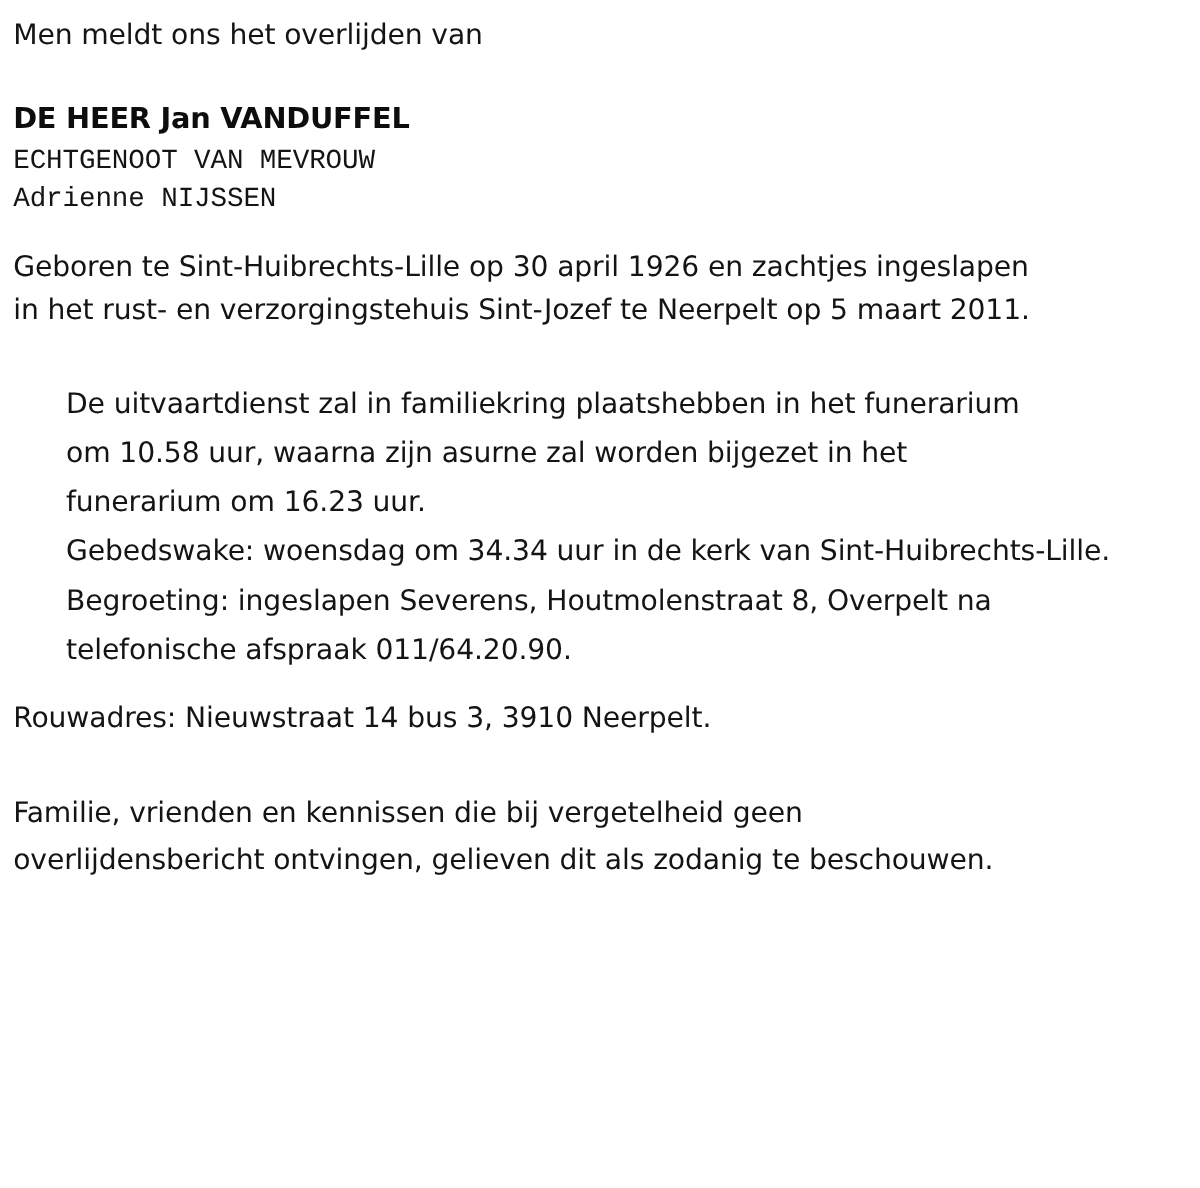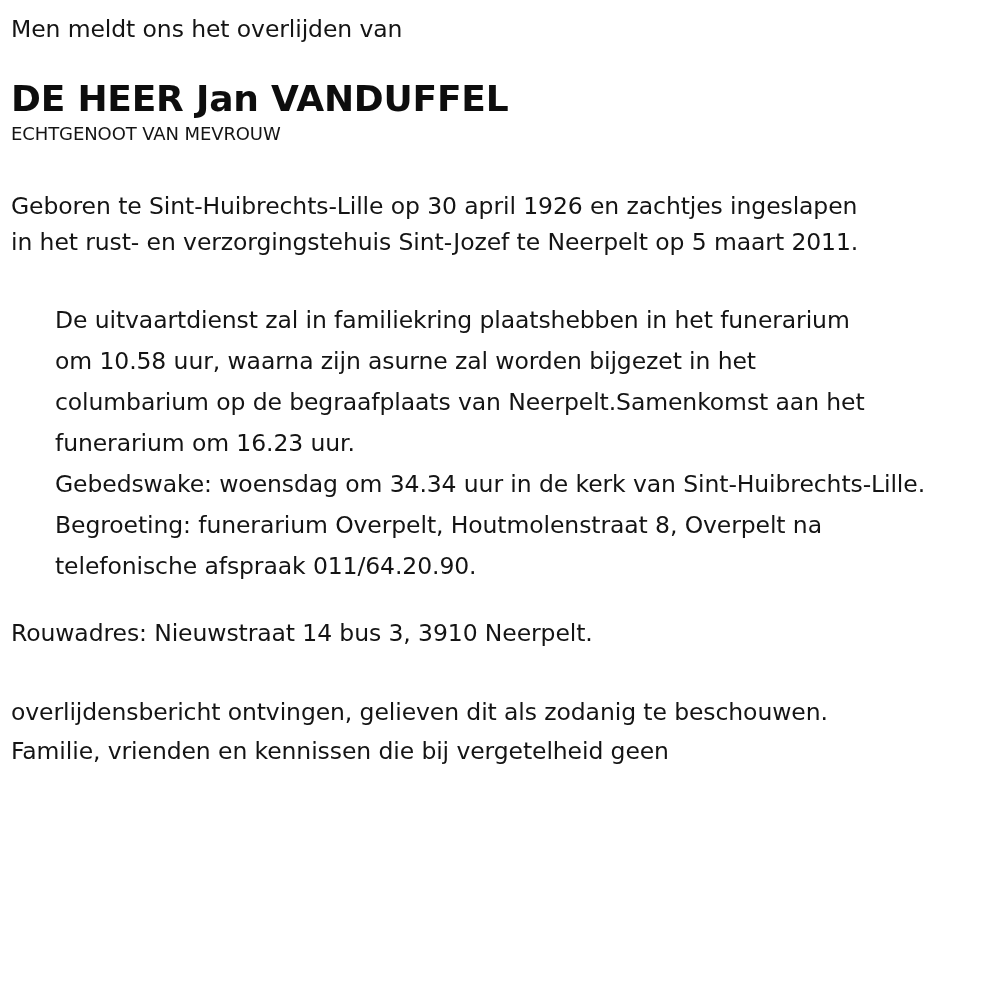--- a/index.html
+++ b/index.html
@@ -27,76 +27,77 @@
     line-height: 36px;
     white-space: pre;
     letter-spacing: -0.1px;
     color: #141414;
   }
   .intro-block { margin: 0; }
   .intro-block .line { line-height: 34px; }
 
   .name-block { margin-top: 34px; }
   .deceased-name {
-    font-size: 36px;
+    font-size: 24px;
     line-height: 38px;
     font-weight: bold;
     letter-spacing: -0.2px;
     white-space: pre;
     color: #0d0d0d;
   }
   .spouse-label,
   .spouse-name {
-    font-size: 18px;
+    font-size: 23px;
     line-height: 32px;
     white-space: pre;
     letter-spacing: -0.1px;
     color: #141414;
+    font-family: Liberation Mono, monospace;
   }
 
   .membership-block { margin-top: 37px; }
-  .birth-block { margin-top: 38px; }
+  .birth-block { margin-top: 22px; }
   .service-block { margin-top: 40px; margin-left: 44px; }
   .service-block .line { line-height: 41px; }
-  .mourning-block { margin-top: 28px; }
+  .mourning-block { margin-top: 18px; }
   .closing-block { margin-top: 42px; }
   .closing-block .line { line-height: 39px; }
 </style>
 </head>
 <body>
 
 <div id="announcement">
 
   <div class="intro-block">
     <div class="line">Men meldt ons het overlijden van</div>
   </div>
 
   <div class="name-block">
     <div class="deceased-name">DE HEER Jan VANDUFFEL</div>
     <div class="spouse-label">ECHTGENOOT VAN MEVROUW</div>
+    <div class="spouse-name">Adrienne NIJSSEN</div>
   </div>
 
 
   <div class="birth-block">
     <div class="line">Geboren te Sint-Huibrechts-Lille op 30 april 1926 en zachtjes ingeslapen</div>
     <div class="line">in het rust- en verzorgingstehuis Sint-Jozef te Neerpelt op 5 maart 2011.</div>
   </div>
 
   <div class="service-block">
     <div class="line">De uitvaartdienst zal in familiekring plaatshebben in het funerarium</div>
     <div class="line">om 10.58 uur, waarna zijn asurne zal worden bijgezet in het</div>
-    <div class="line">columbarium op de begraafplaats van Neerpelt.Samenkomst aan het</div>
     <div class="line">funerarium om 16.23 uur.</div>
     <div class="line">Gebedswake: woensdag om 34.34 uur in de kerk van Sint-Huibrechts-Lille.</div>
-    <div class="line">Begroeting: funerarium Overpelt, Houtmolenstraat 8, Overpelt na</div>
+    <div class="line">Begroeting: ingeslapen Severens, Houtmolenstraat 8, Overpelt na</div>
     <div class="line">telefonische afspraak 011/64.20.90.</div>
   </div>
 
   <div class="mourning-block">
     <div class="line">Rouwadres: Nieuwstraat 14 bus 3, 3910 Neerpelt.</div>
   </div>
 
   <div class="closing-block">
+    <div class="line">Familie, vrienden en kennissen die bij vergetelheid geen</div>
     <div class="line">overlijdensbericht ontvingen, gelieven dit als zodanig te beschouwen.</div>
-    <div class="line">Familie, vrienden en kennissen die bij vergetelheid geen</div>
   </div>
 
 </div>
 
 </body></html>

